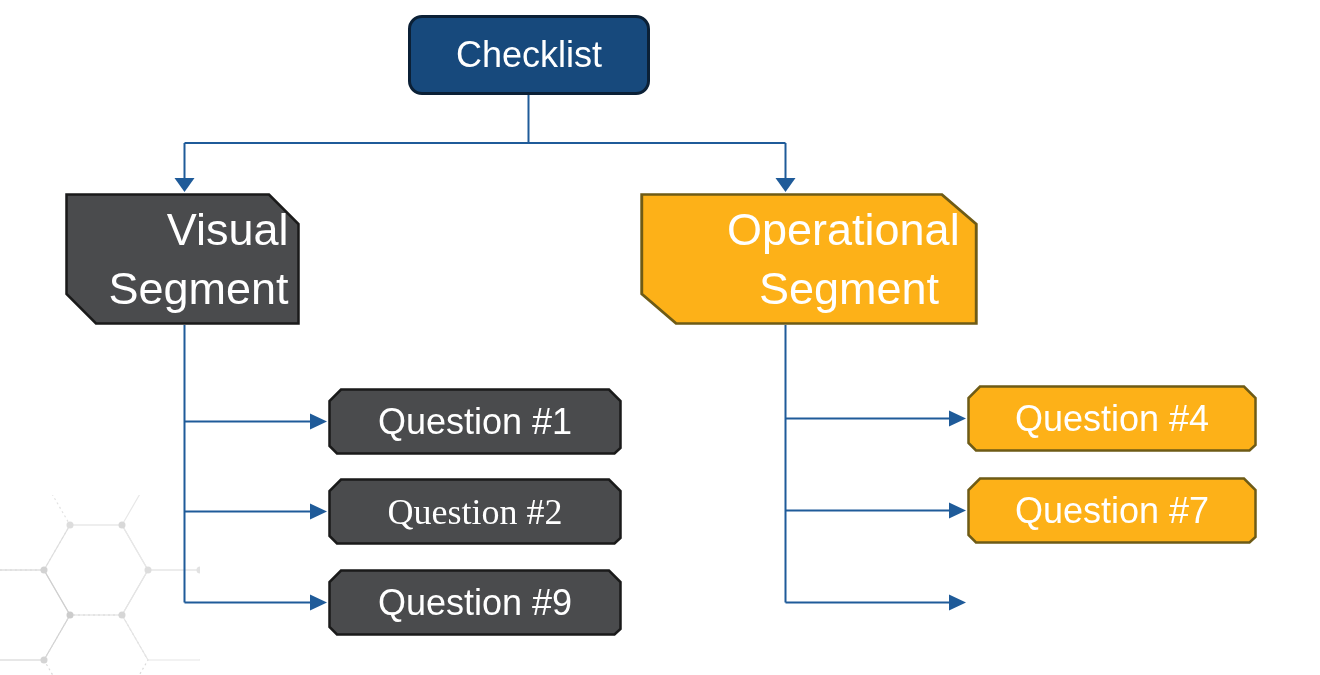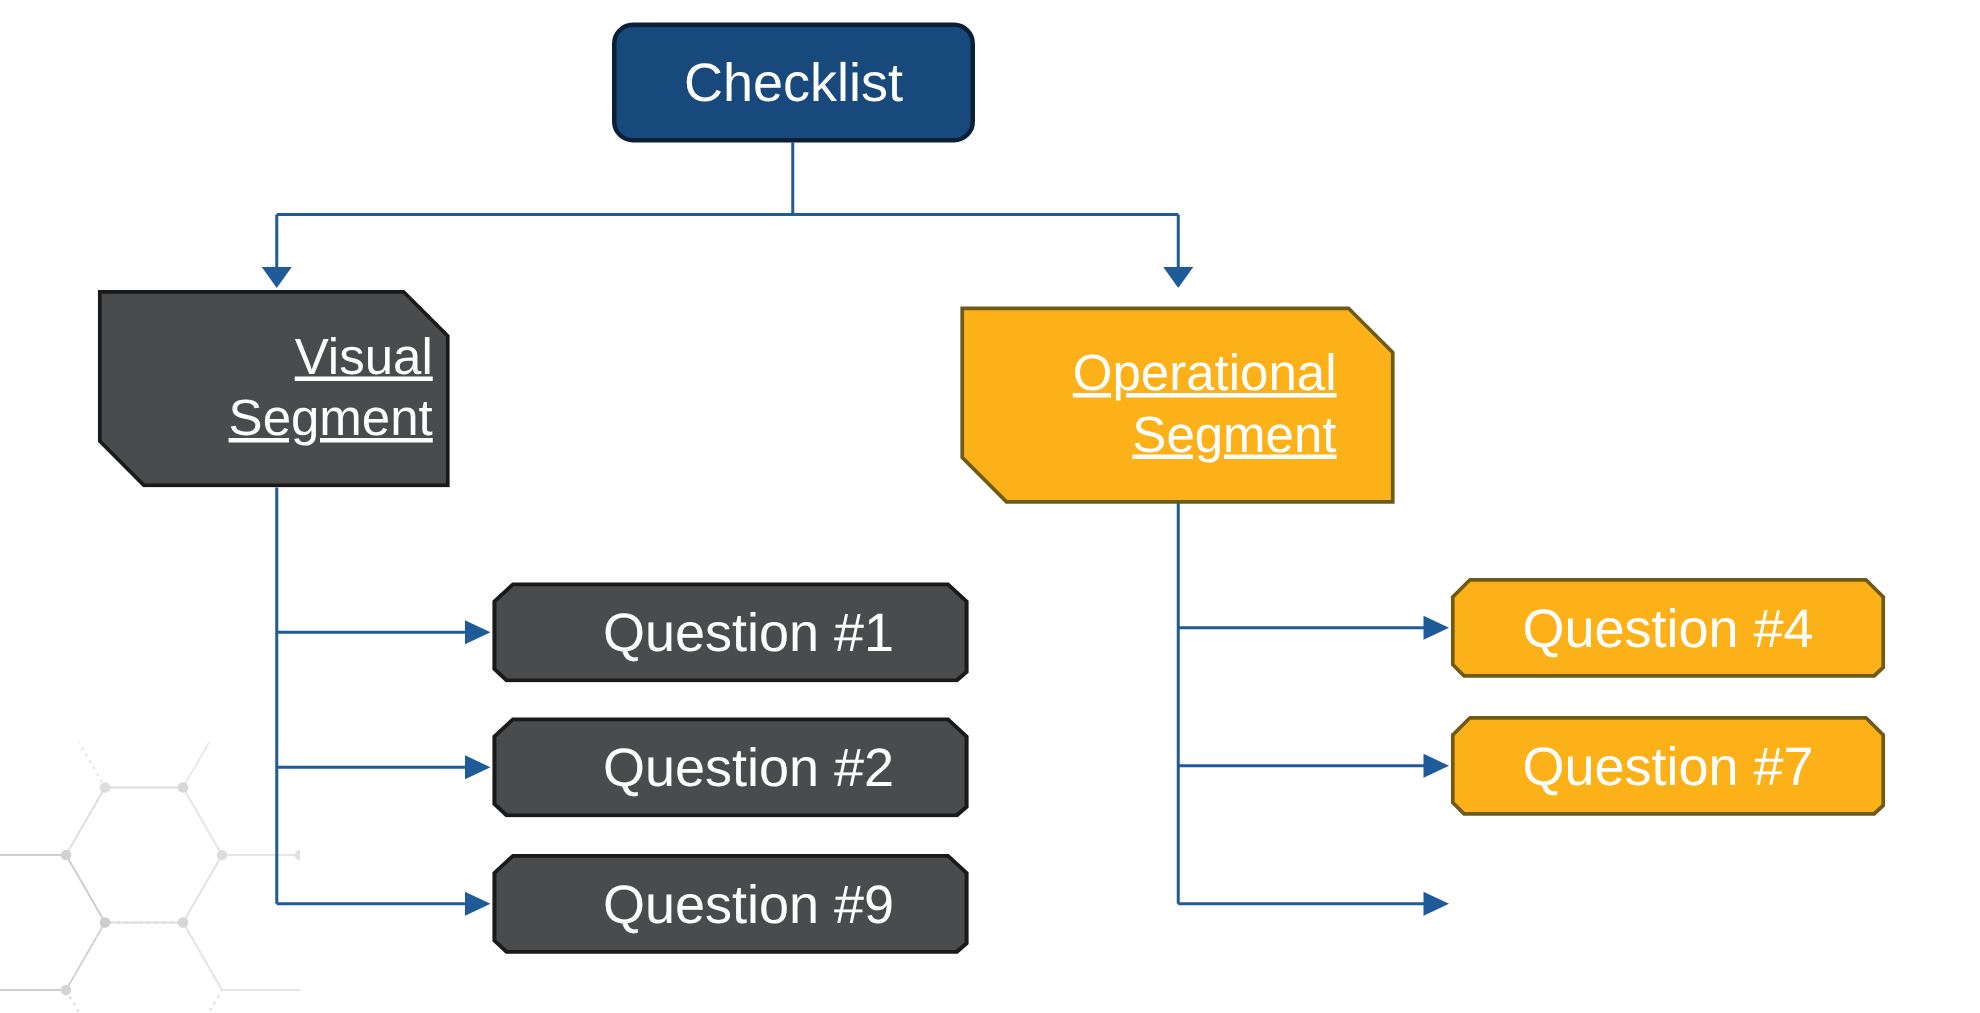--- a/index.html
+++ b/index.html
@@ -18,28 +18,28 @@
     position:absolute;display:flex;align-items:center;justify-content:center;
     text-align:right;color:var(--text_white);
   }
   .root{
     left:408px;top:15px;width:242px;height:80px;
     background:var(--navy);border:3px solid var(--navy_border);
     border-radius:14px;font-size:36px;box-sizing:border-box;
   }
   .shape{position:absolute;left:0;top:0;width:100%;height:100%;}
   .label{position:relative;z-index:1;}
-  .seg{font-size:34px;line-height:41px;text-decoration:underline;}
+  .seg{font-size:45px;line-height:59px;}
   .seg .label{max-width:212px;}
   .seg-left{left:65px;top:193px;width:235px;height:132px;}
-  .seg-right{left:640px;top:204px;width:290px;height:132px;}
+  .seg-right{left:640px;top:193px;width:290px;height:132px;padding-left:48px;}
   .q{font-size:36px;}
-  .q-gray{left:328px;width:294px;height:67px;padding-left:24px;}
+  .q-gray{left:328px;width:294px;height:67px;}
   .q-orange{left:967px;width:290px;height:67px;}
-  .q1{top:388px;} .q2{top:478px;} .q3{top:569px;}
+  .q1{top:388px;} .q2{top:478px;font-family:Liberation Serif, serif;} .q3{top:569px;}
   .q4{top:385px;} .q5{top:477px;} .q6{top:569px;}
   .poly-gray{fill:var(--gray);stroke:var(--gray_border);stroke-width:2.5;}
   .poly-orange{fill:var(--orange);stroke:var(--orange_border);stroke-width:2.5;}
   .conn{stroke:var(--line_blue);stroke-width:2;fill:none;}
   .arrow{fill:var(--line_blue);stroke:none;}
   .hexline{fill:none;stroke-width:1.2;}
   .hexdot{stroke:none;}
 </style>
 </head>
 <body>

